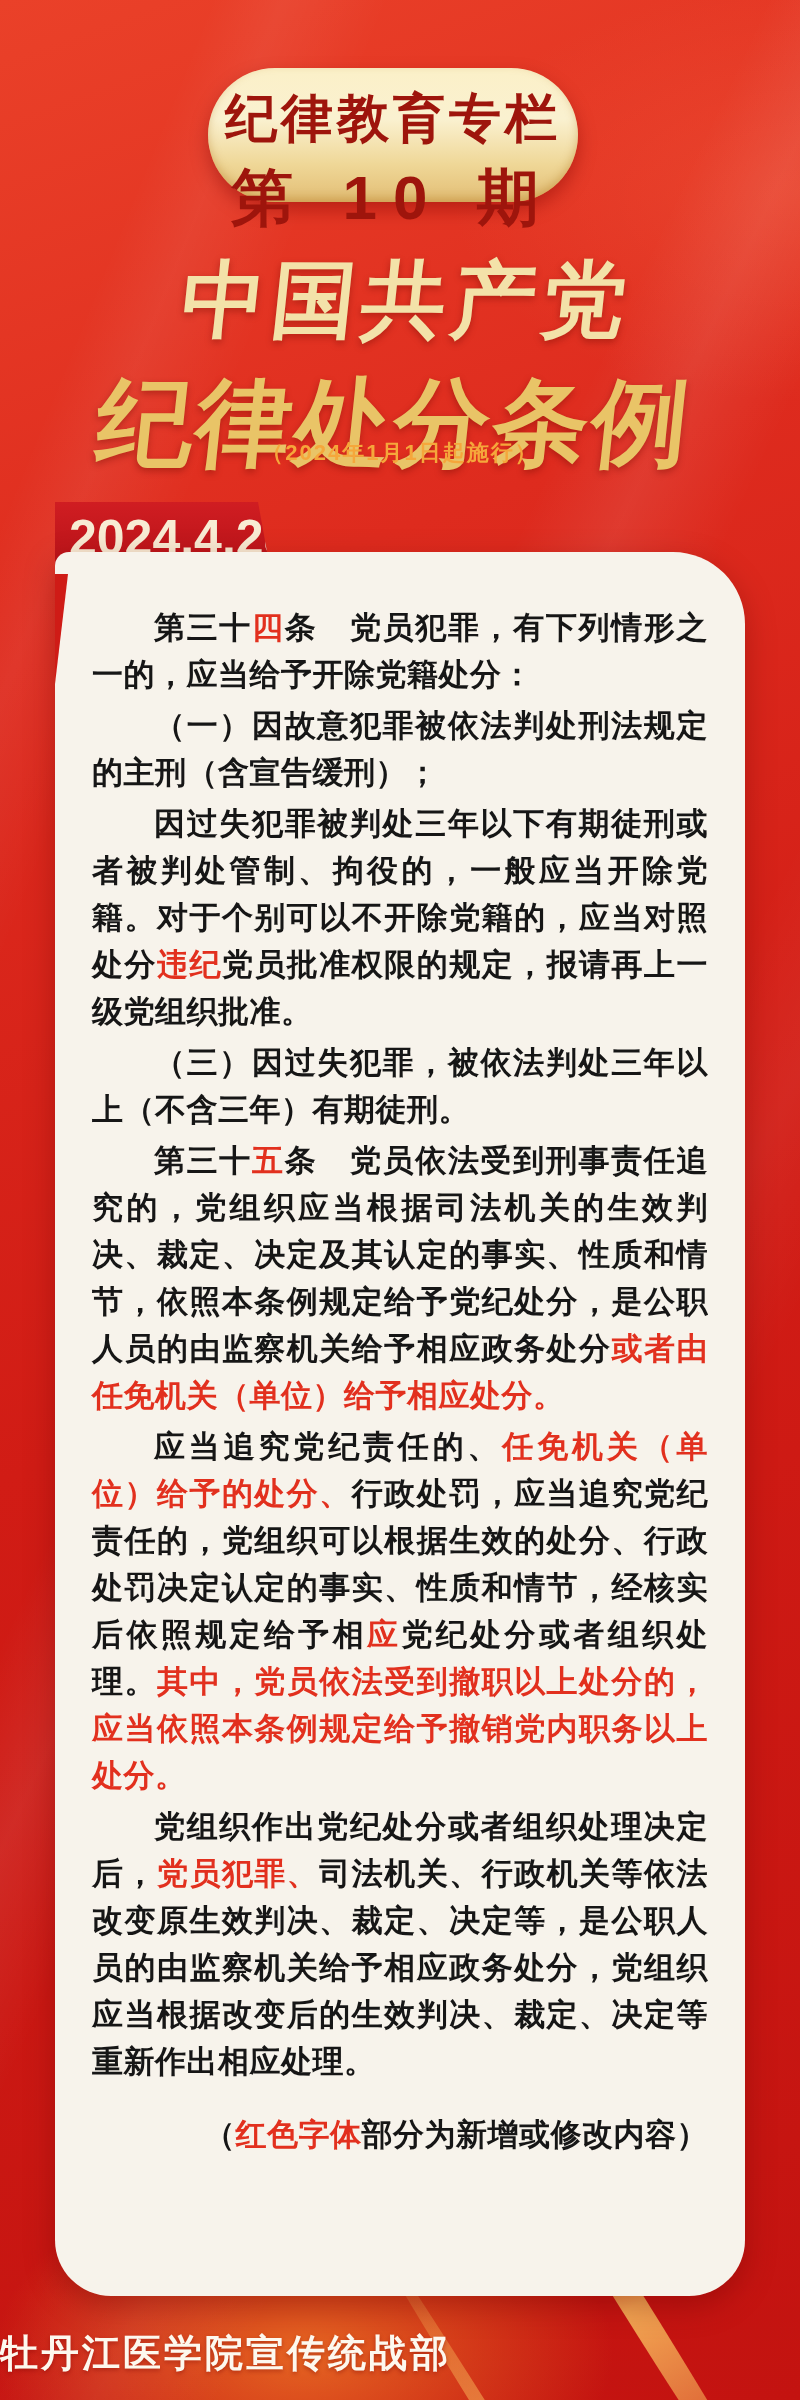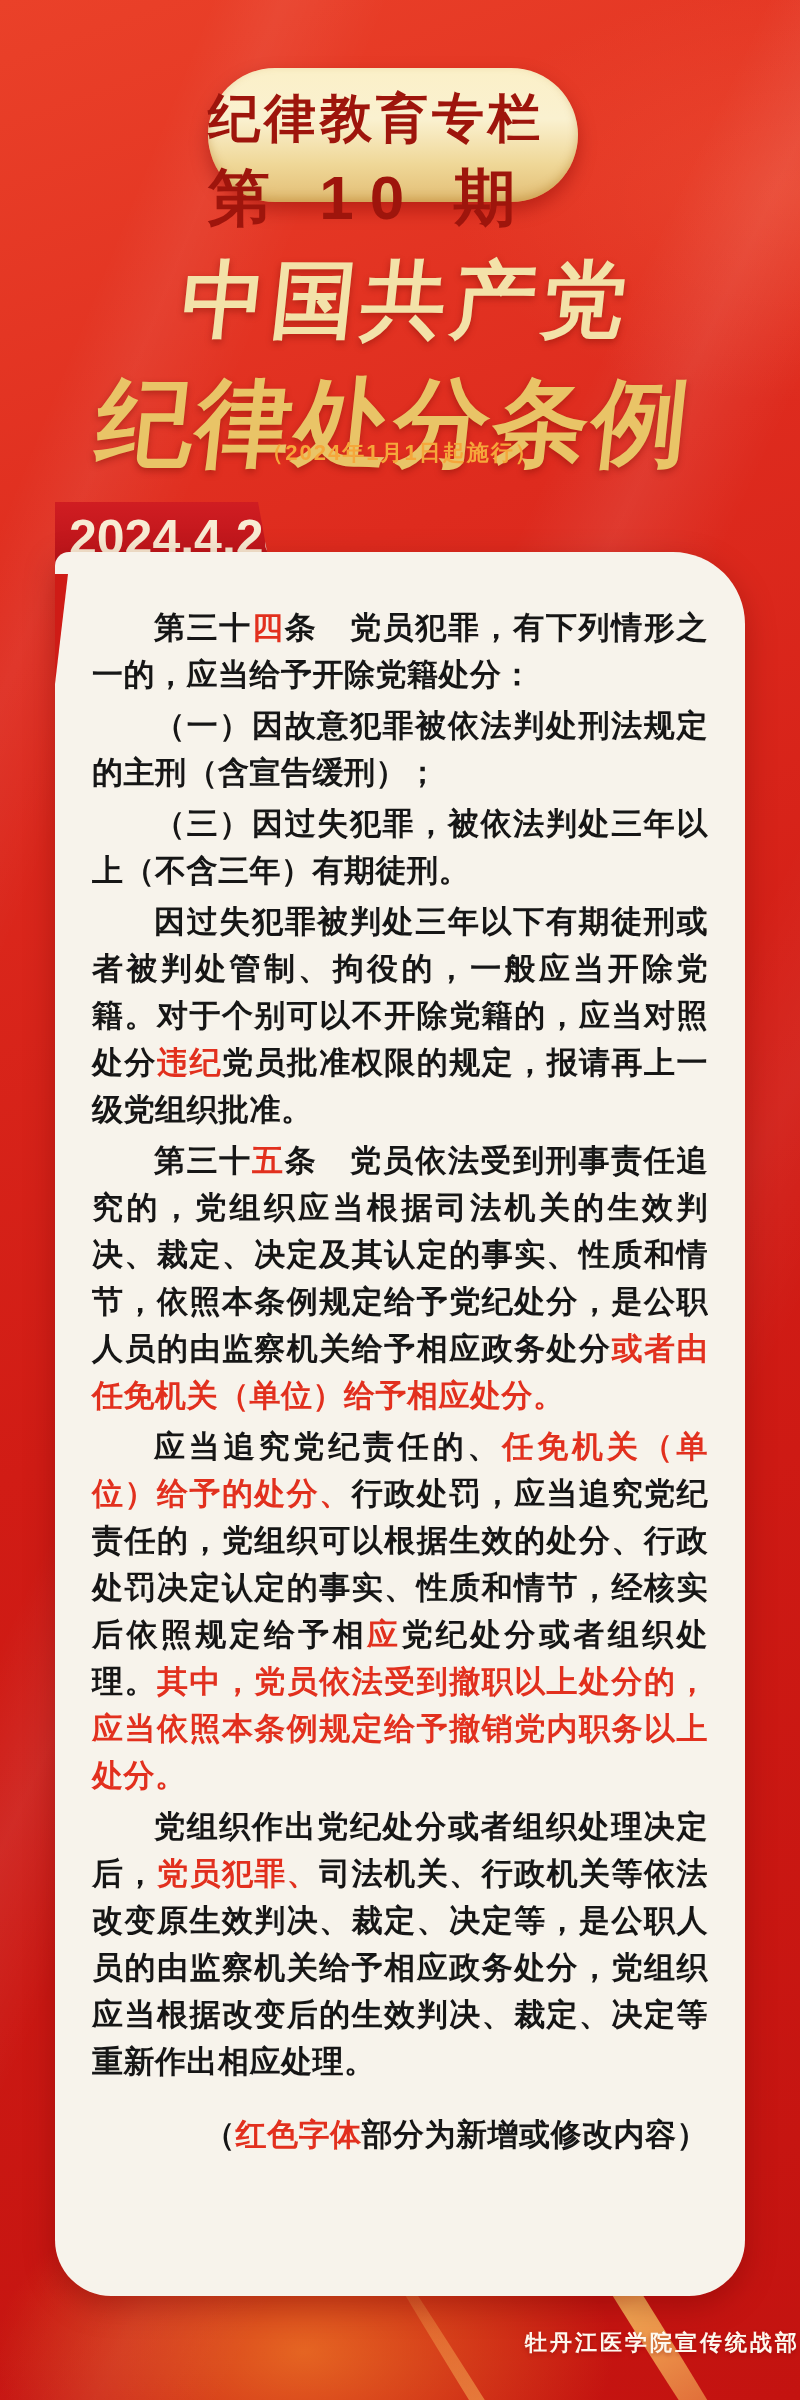--- a/index.html
+++ b/index.html
@@ -17,21 +17,21 @@
   .streak {
     position:absolute; pointer-events:none; border-radius:50%;
     background:linear-gradient(90deg, rgba(255,200,90,0), rgba(255,205,100,.8), rgba(255,200,90,0));
   }
   .streak.s1 { left:470px; top:2030px; width:620px; height:26px; transform:rotate(58deg); transform-origin:left center; }
   .streak.s2 { left:350px; top:2190px; width:680px; height:14px; transform:rotate(58deg); transform-origin:left center; opacity:.8; }
 
   
   .badge {
     position:absolute; left:208px; top:68px; width:370px; height:134px;
-    border-radius:70px; text-align:left;
+    border-radius:70px; text-align:center;
     background:linear-gradient(180deg,#fbf0c8 0%,#faf1d0 38%,#efd797 72%,#e2bd74 100%);
     box-shadow:0 8px 18px rgba(120,0,0,.40), inset 0 -4px 10px rgba(170,110,20,.35);
     color:#9e150c;
   }
   .badge-line1 { font-size:52px; font-weight:700; letter-spacing:4px; margin-top:16px; }
   .badge-line2 { font-size:62px; font-weight:700; letter-spacing:16px; margin-top:2px; }
 
   
   .title-block { position:absolute; left:0; top:244px; width:800px; text-align:center; transform:skewX(-6deg); }
   .title1 { font-size:84px; font-weight:900; letter-spacing:6px; color:#f3e2a9;
@@ -61,22 +61,22 @@
   .card-body {
     position:absolute; left:0; top:0; width:100%; box-sizing:border-box;
     padding:48px 33px 0 33px;
     font-size:31px; line-height:47px; font-weight:600; color:#161616;
     text-align:justify; letter-spacing:.5px;
   }
   .card-body p { margin:4px; text-indent:2em; }
   .card-body p.note { text-align:right; text-indent:0; margin-top:26px; }
   .card-body .red { color:#e2301e; }
 
-  .footer { position:absolute; left:0; top:2328px; width:800px; text-align:right;
-            font-size:22px; font-weight:700; color:#fdf8ee; letter-spacing:3px;
+  .footer { position:absolute; left:0; top:2328px; width:800px; text-align:left;
+            font-size:38px; font-weight:700; color:#fdf8ee; letter-spacing:3px;
             text-shadow:0 2px 4px rgba(120,0,0,.4); }
 </style>
 </head>
 <body>
 
 <div class="poster">
   <div class="streak s1"></div>
   <div class="streak s2"></div>
 
   <div class="badge">
@@ -93,22 +93,22 @@
 
   <div class="date-box">
     <span>2024.4.28</span>
   </div>
 
   <div class="card">
     <div class="card-notch"></div>
     <div class="card-body">
         <p><span>第三十</span><span class="red">四</span><span>条　党员犯罪，有下列情形之一的，应当给予开除党籍处分：</span></p>
         <p><span>（一）因故意犯罪被依法判处刑法规定的主刑（含宣告缓刑）；</span></p>
+        <p><span>因过失犯罪被判处三年以下有期徒刑或者被判处管制、拘役的，一般应当开除党籍。对于个别可以不开除党籍的，应当对照处分</span><span class="red">违纪</span><span>党员批准权限的规定，报请再上一级党组织批准。</span></p>
         <p><span>（三）因过失犯罪，被依法判处三年以上（不含三年）有期徒刑。</span></p>
-        <p><span>因过失犯罪被判处三年以下有期徒刑或者被判处管制、拘役的，一般应当开除党籍。对于个别可以不开除党籍的，应当对照处分</span><span class="red">违纪</span><span>党员批准权限的规定，报请再上一级党组织批准。</span></p>
         <p><span>第三十</span><span class="red">五</span><span>条　党员依法受到刑事责任追究的，党组织应当根据司法机关的生效判决、裁定、决定及其认定的事实、性质和情节，依照本条例规定给予党纪处分，是公职人员的由监察机关给予相应政务处分</span><span class="red">或者由任免机关（单位）给予相应处分。</span></p>
         <p><span>应当追究党纪责任的、</span><span class="red">任免机关（单位）给予的处分、</span><span>行政处罚，应当追究党纪责任的，党组织可以根据生效的处分、行政处罚决定认定的事实、性质和情节，经核实后依照规定给予相</span><span class="red">应</span><span>党纪处分或者组织处理。</span><span class="red">其中，党员依法受到撤职以上处分的，应当依照本条例规定给予撤销党内职务以上处分。</span></p>
         <p><span>党组织作出党纪处分或者组织处理决定后，</span><span class="red">党员犯罪、</span><span>司法机关、行政机关等依法改变原生效判决、裁定、决定等，是公职人员的由监察机关给予相应政务处分，党组织应当根据改变后的生效判决、裁定、决定等重新作出相应处理。</span></p>
         <p class="note"><span>（</span><span class="red">红色字体</span><span>部分为新增或修改内容）</span></p>
       </div>
   </div>
 
   <div class="footer">牡丹江医学院宣传统战部</div>
 </div>
 

